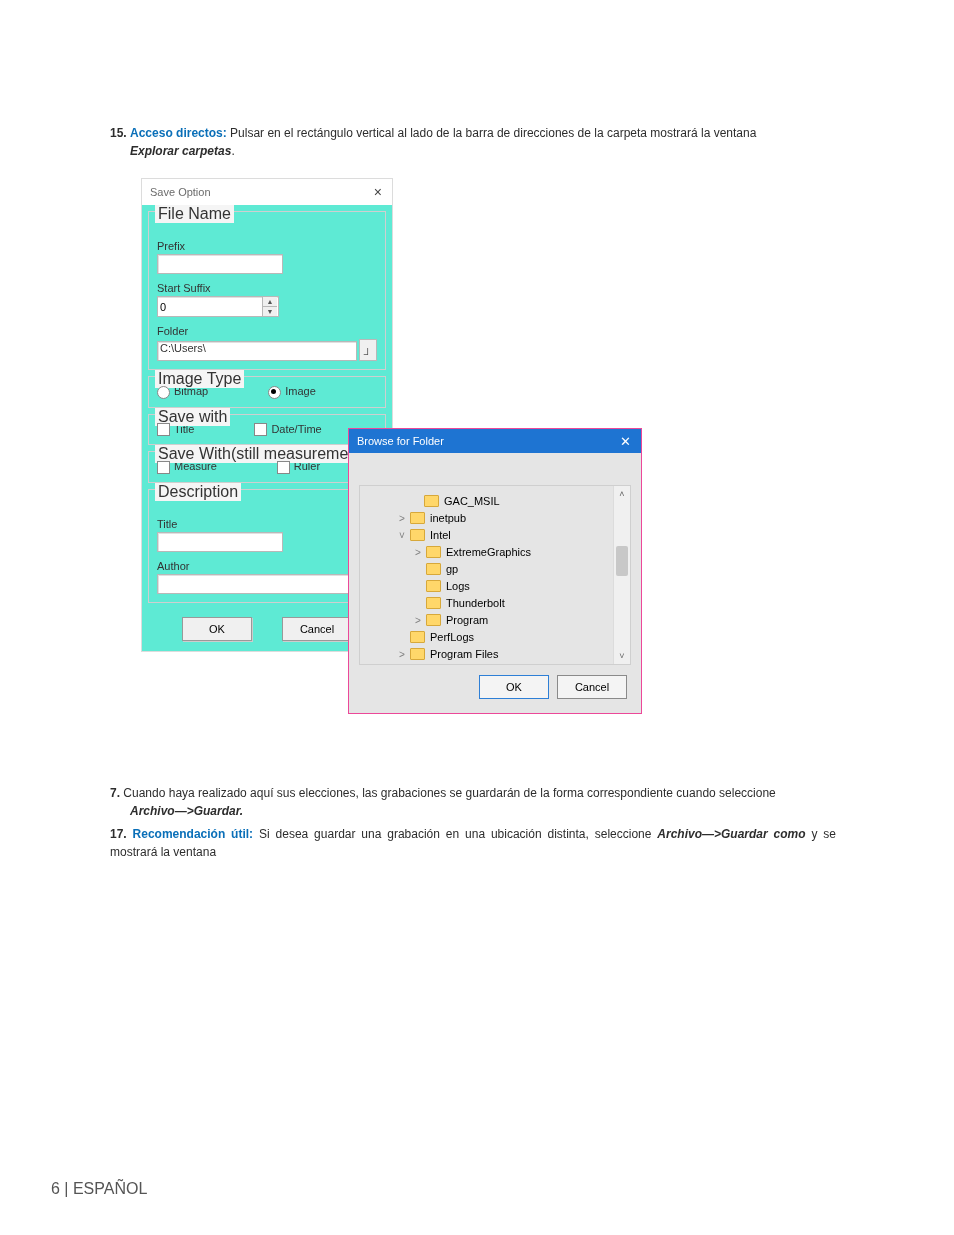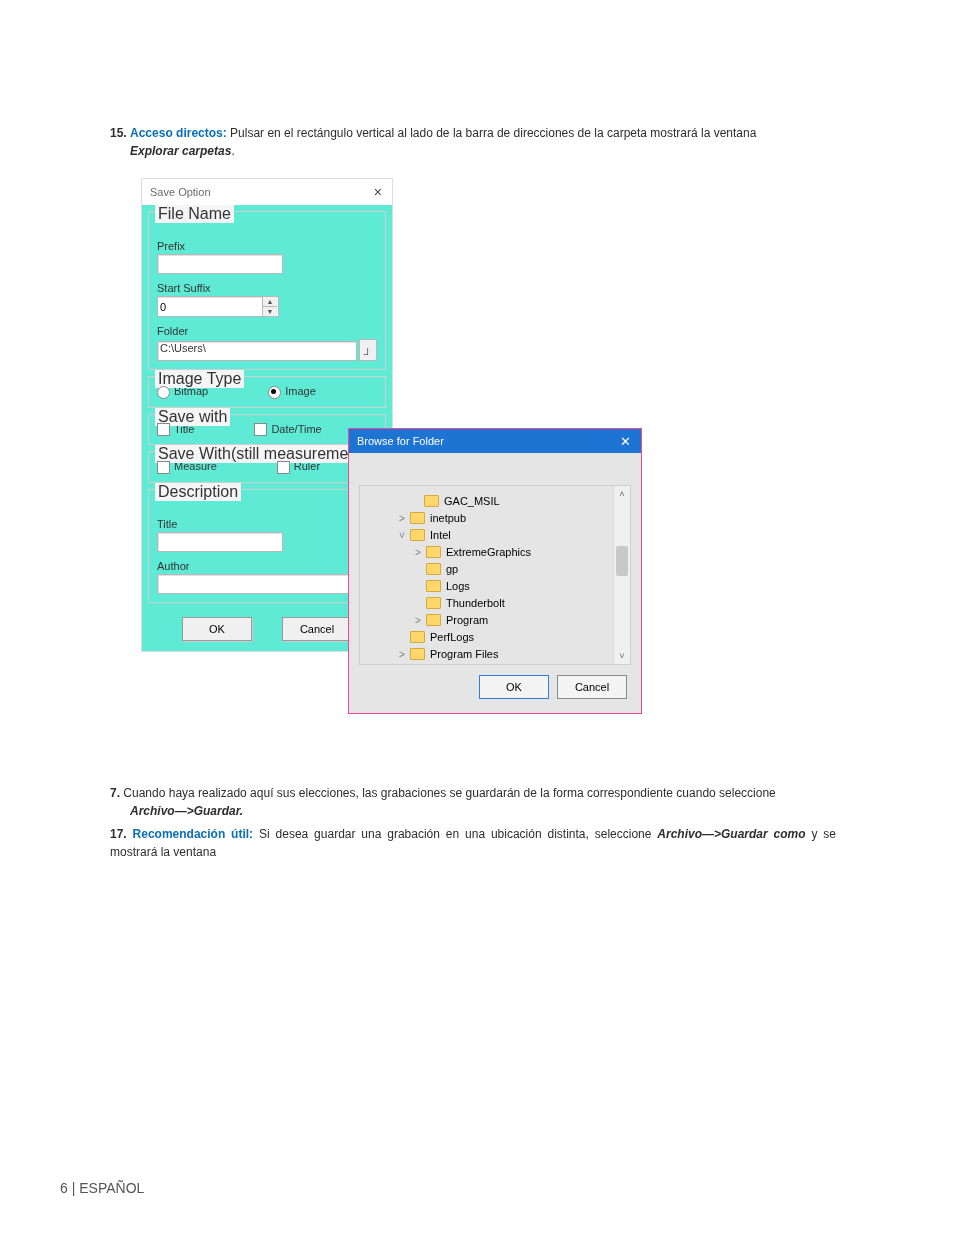--- a/index.html
+++ b/index.html
@@ -26,23 +26,23 @@
     text-align: justify;
   }
   .doc-15 { left: 110px; top: 124px; width: 726px; }
   .doc-16 { left: 110px; top: 784px; width: 726px; }
   .doc-17 { left: 110px; top: 825px; width: 726px; }
   .num   { font-weight: bold; color: #2d2d2d; }
   .head  { font-weight: bold; color: #0a6fb8; }
   .bi    { font-weight: bold; font-style: italic; }
   .footer {
     position: absolute;
-    left: 60px;
+    left: 51px;
     top: 1180px;
-    font-size: 14px;
+    font-size: 16px;
     color: #555;
   }
 
   
   .win-save {
     position: absolute;
     left: 141px;
     top: 178px;
     width: 250px;
     background: #5eead4;

